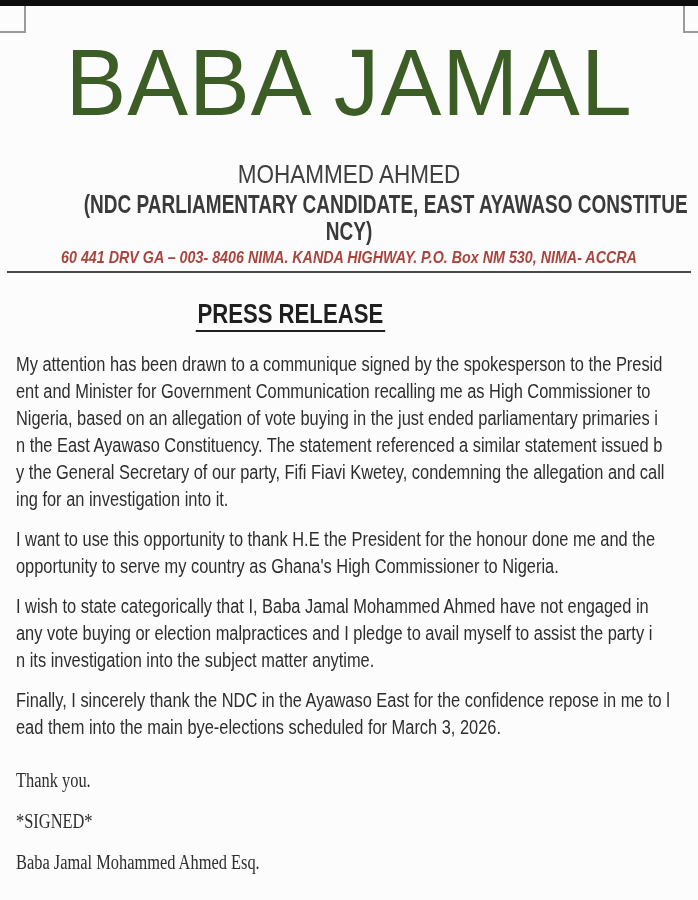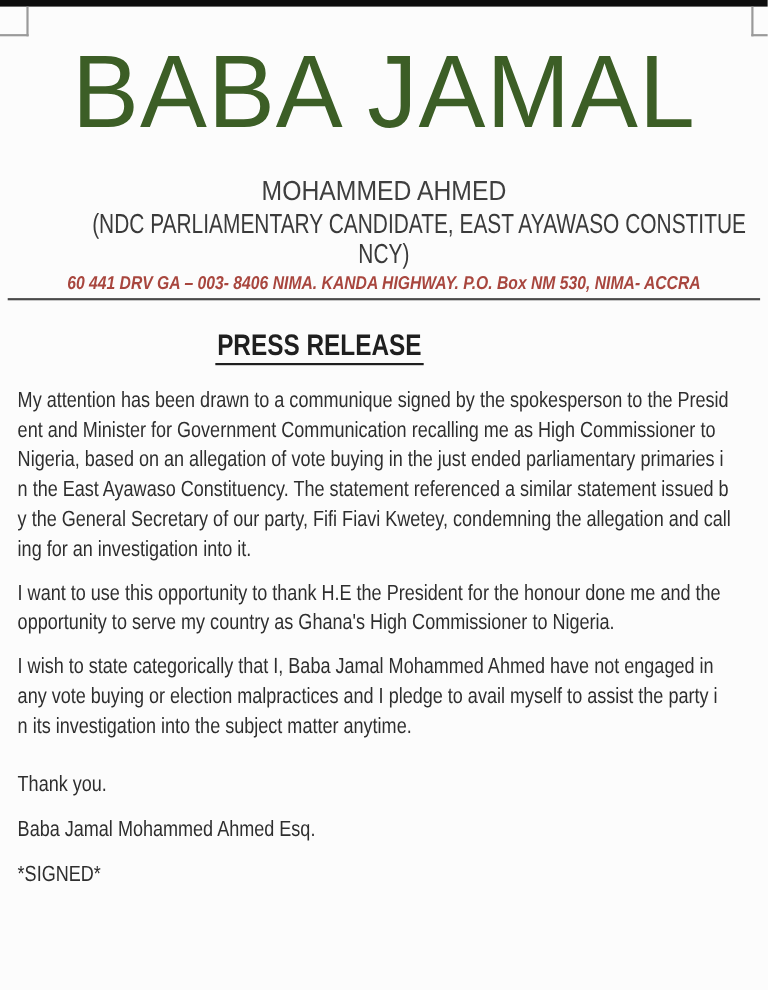--- a/index.html
+++ b/index.html
@@ -39,21 +39,21 @@
   }
   .subtitle {
     position: absolute; top: 160px; left: 0; width: 698px;
     text-align: center;
     font-size: 25px; line-height: 28px;
     color: #3f3f3f;
     white-space: nowrap;
     transform: scaleX(0.9);
     transform-origin: 50% 0;
   }
-  .role-block { position: absolute; top: 191px; left: 0; width: 698px; }
+  .role-block { position: absolute; top: 191px; left: 0; width: 698px; font-weight: bold; }
   .role-line {
     text-align: center;
     font-size: 25px; line-height: 27px;
     color: #3a3a3a;
     white-space: nowrap;
     transform: scaleX(0.76);
     transform-origin: 50% 0;
   }
   .address-line {
     position: absolute; top: 248px; left: 0; width: 698px;
@@ -90,21 +90,21 @@
   }
   .para { margin-bottom: 13px; }
   .body-line {
     font-size: 20px; line-height: 27px;
     color: #2e2e2e;
     white-space: nowrap;
     transform: scaleX(0.82);
     transform-origin: 0 0;
   }
   .closing-thanks { margin-top: 26px; }
-  .closing-item { margin-bottom: 14px; }
+  .closing-item { margin-bottom: 14px; font-family: Liberation Serif, serif; }
 </style>
 </head>
 <body>
 
 <div class="scan-bar"></div>
 <div class="corner-mark left"></div>
 <div class="corner-mark right"></div>
 
 <div class="doc-title">BABA JAMAL</div>
 
@@ -138,24 +138,28 @@
     <div class="body-line">I want to use this opportunity to thank H.E the President for the honour done me and the</div>
     <div class="body-line">opportunity to serve my country as Ghana's High Commissioner to Nigeria.</div>
   </div>
 
   <div class="para">
     <div class="body-line">I wish to state categorically that I, Baba Jamal Mohammed Ahmed have not engaged in</div>
     <div class="body-line">any vote buying or election malpractices and I pledge to avail myself to assist the party i</div>
     <div class="body-line">n its investigation into the subject matter anytime.</div>
   </div>
 
+  <div class="para">
+    <div class="body-line">Finally, I sincerely thank the NDC in the Ayawaso East for the confidence repose in me to l</div>
+    <div class="body-line">ead them into the main bye-elections scheduled for March 3, 2026.</div>
+  </div>
 
   <div class="closing-item closing-thanks">
     <div class="body-line">Thank you.</div>
   </div>
   <div class="closing-item">
-    <div class="body-line">Baba Jamal Mohammed Ahmed Esq.</div>
+    <div class="body-line">*SIGNED*</div>
   </div>
   <div class="closing-item">
-    <div class="body-line">*SIGNED*</div>
+    <div class="body-line">Baba Jamal Mohammed Ahmed Esq.</div>
   </div>
 
 </div>
 
 </body></html>

